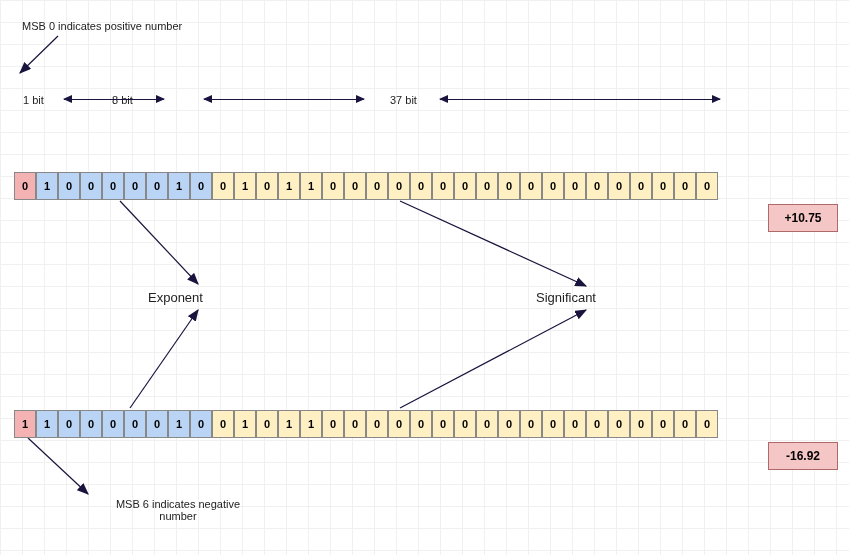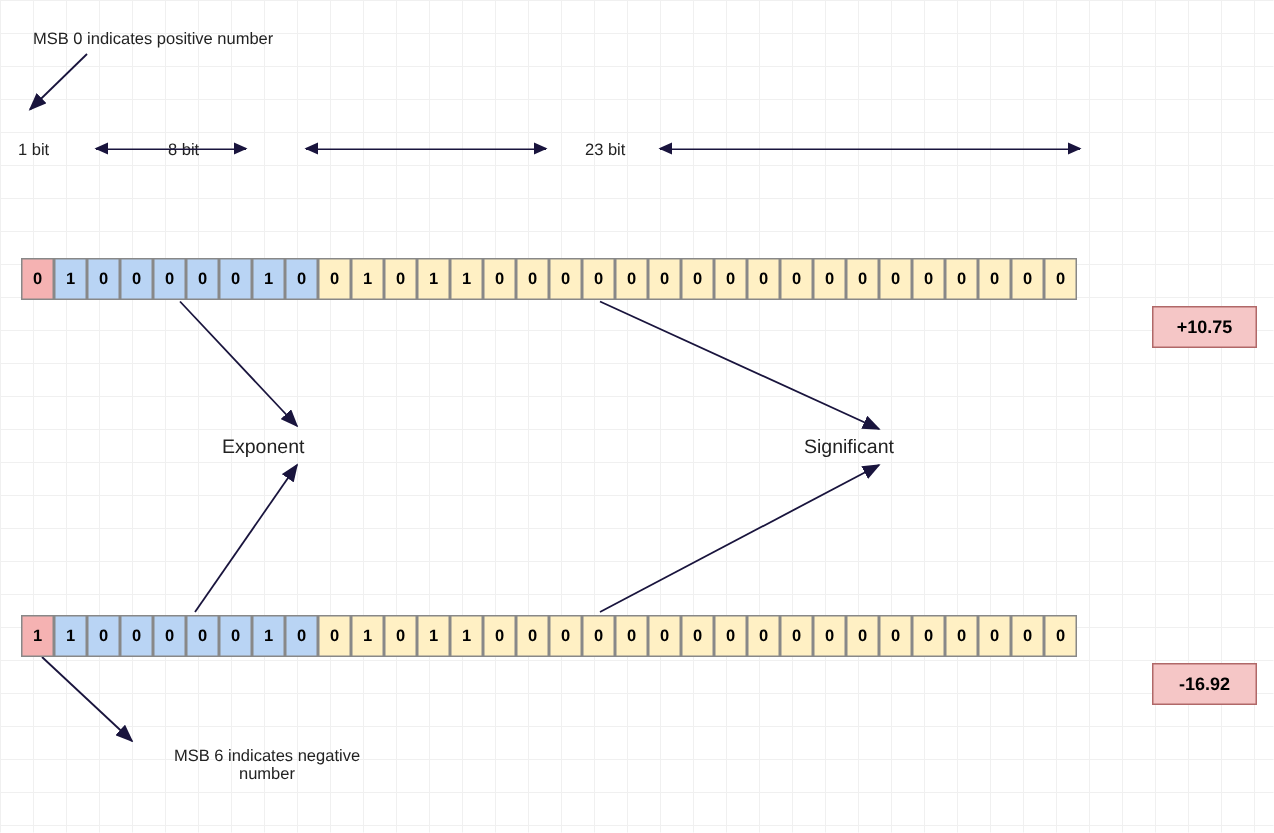--- a/index.html
+++ b/index.html
@@ -71,23 +71,23 @@
 
   <line x1="400" y1="201" x2="586" y2="286" stroke="#19143d" stroke-width="1.2" marker-end="url(#ah)"></line>
 
   <line x1="400" y1="408" x2="586" y2="310" stroke="#19143d" stroke-width="1.2" marker-end="url(#ah)"></line>
 
   <line x1="28" y1="438" x2="88" y2="494" stroke="#19143d" stroke-width="1.2" marker-end="url(#ah)"></line>
 </svg>
 
 <div class="layer label" style="left:22px; top:20px;">MSB 0 indicates positive number</div>
 
-<div class="layer label" style="left:12px; top:94px;">1 bit</div>
+<div class="layer label" style="left:23px; top:94px;">1 bit</div>
 <div class="layer label" style="left:102px; top:94px;padding-left:10px;">8 bit</div>
-<div class="layer label" style="left:390px; top:94px;">23 bit</div>
+<div class="layer label" style="left:390px; top:94px;">37 bit</div>
 
 <div class="layer arrow-h both" style="left:64px; top:99px; width:100px;"></div>
 <div class="layer arrow-h both" style="left:204px; top:99px; width:160px;"></div>
 <div class="layer arrow-h both" style="left:440px; top:99px; width:280px;"></div>
 
 <div class="layer bitrow" id="row0" style="left:14px; top:172px;">
     <div class="cell sign">0</div>
     <div class="cell exp">1</div>
     <div class="cell exp">0</div>
     <div class="cell exp">0</div>

